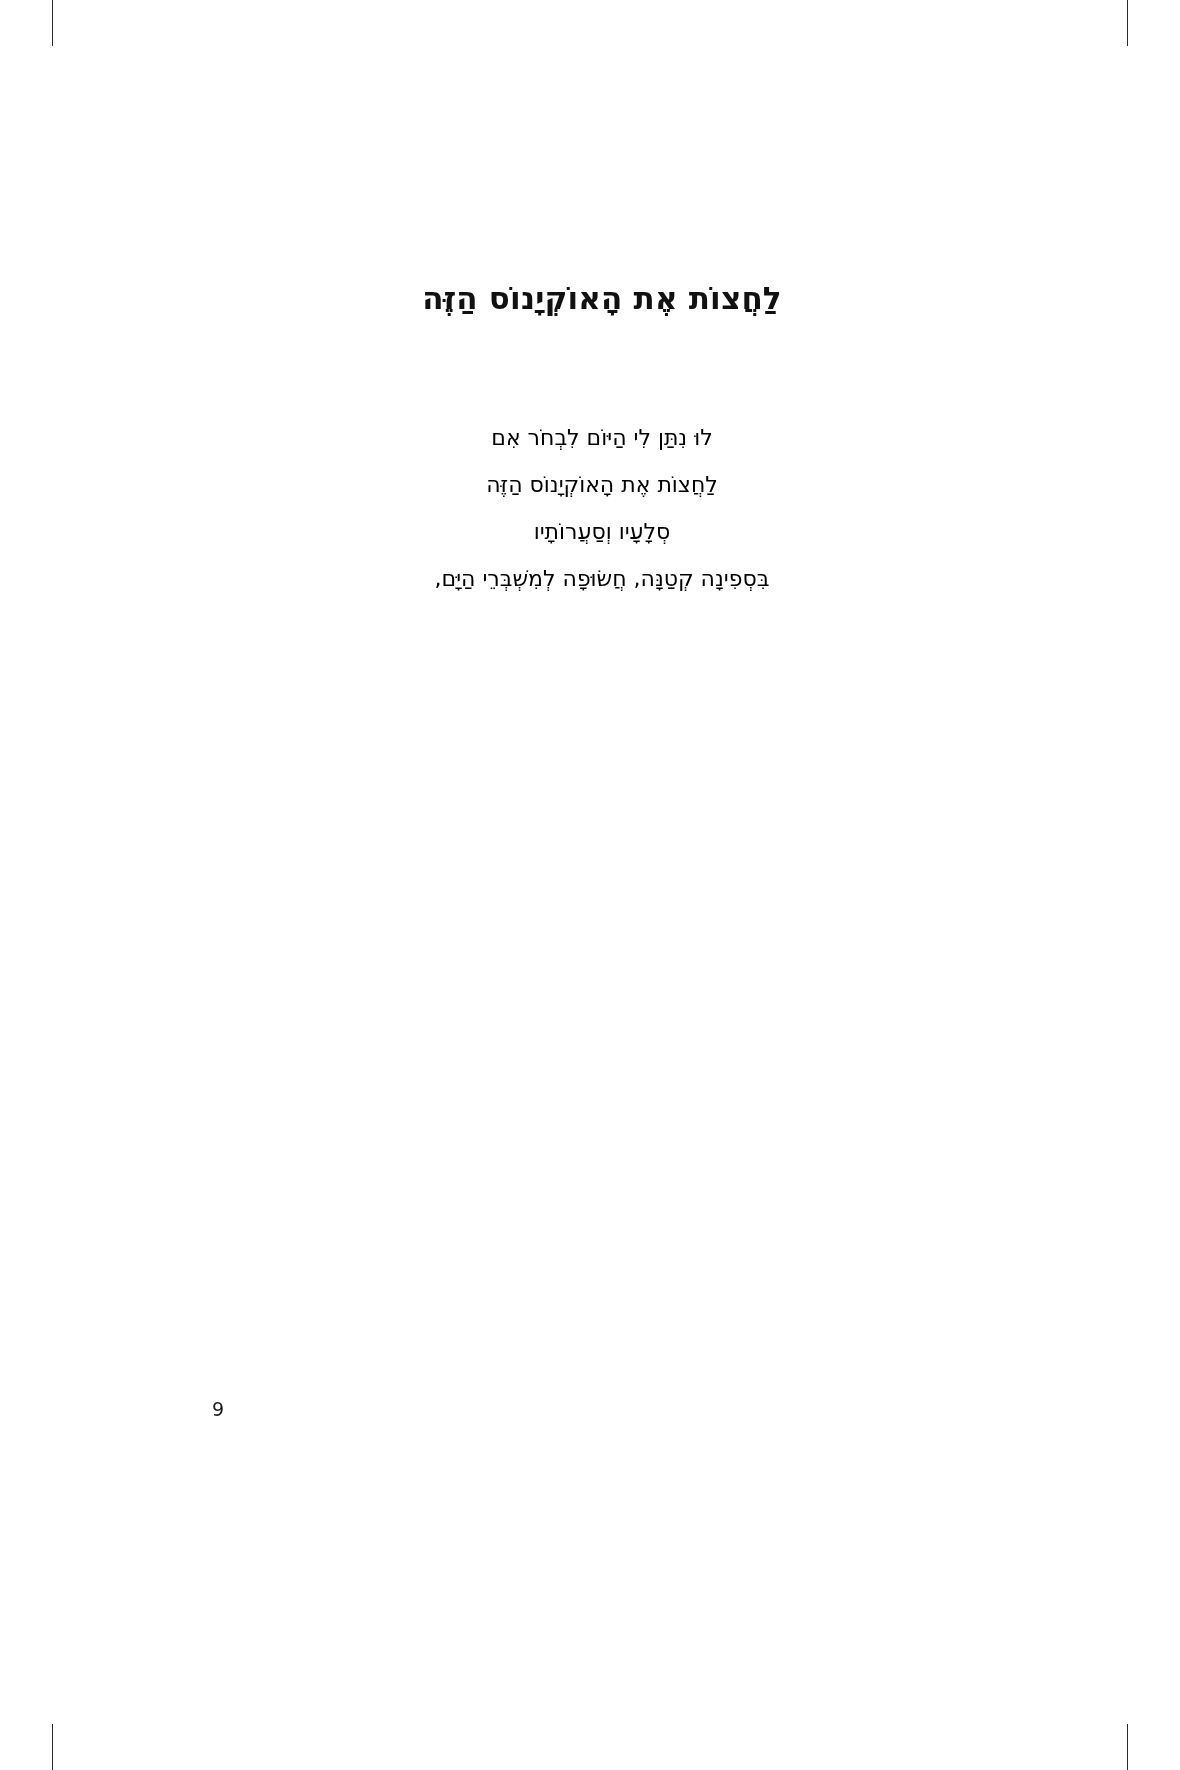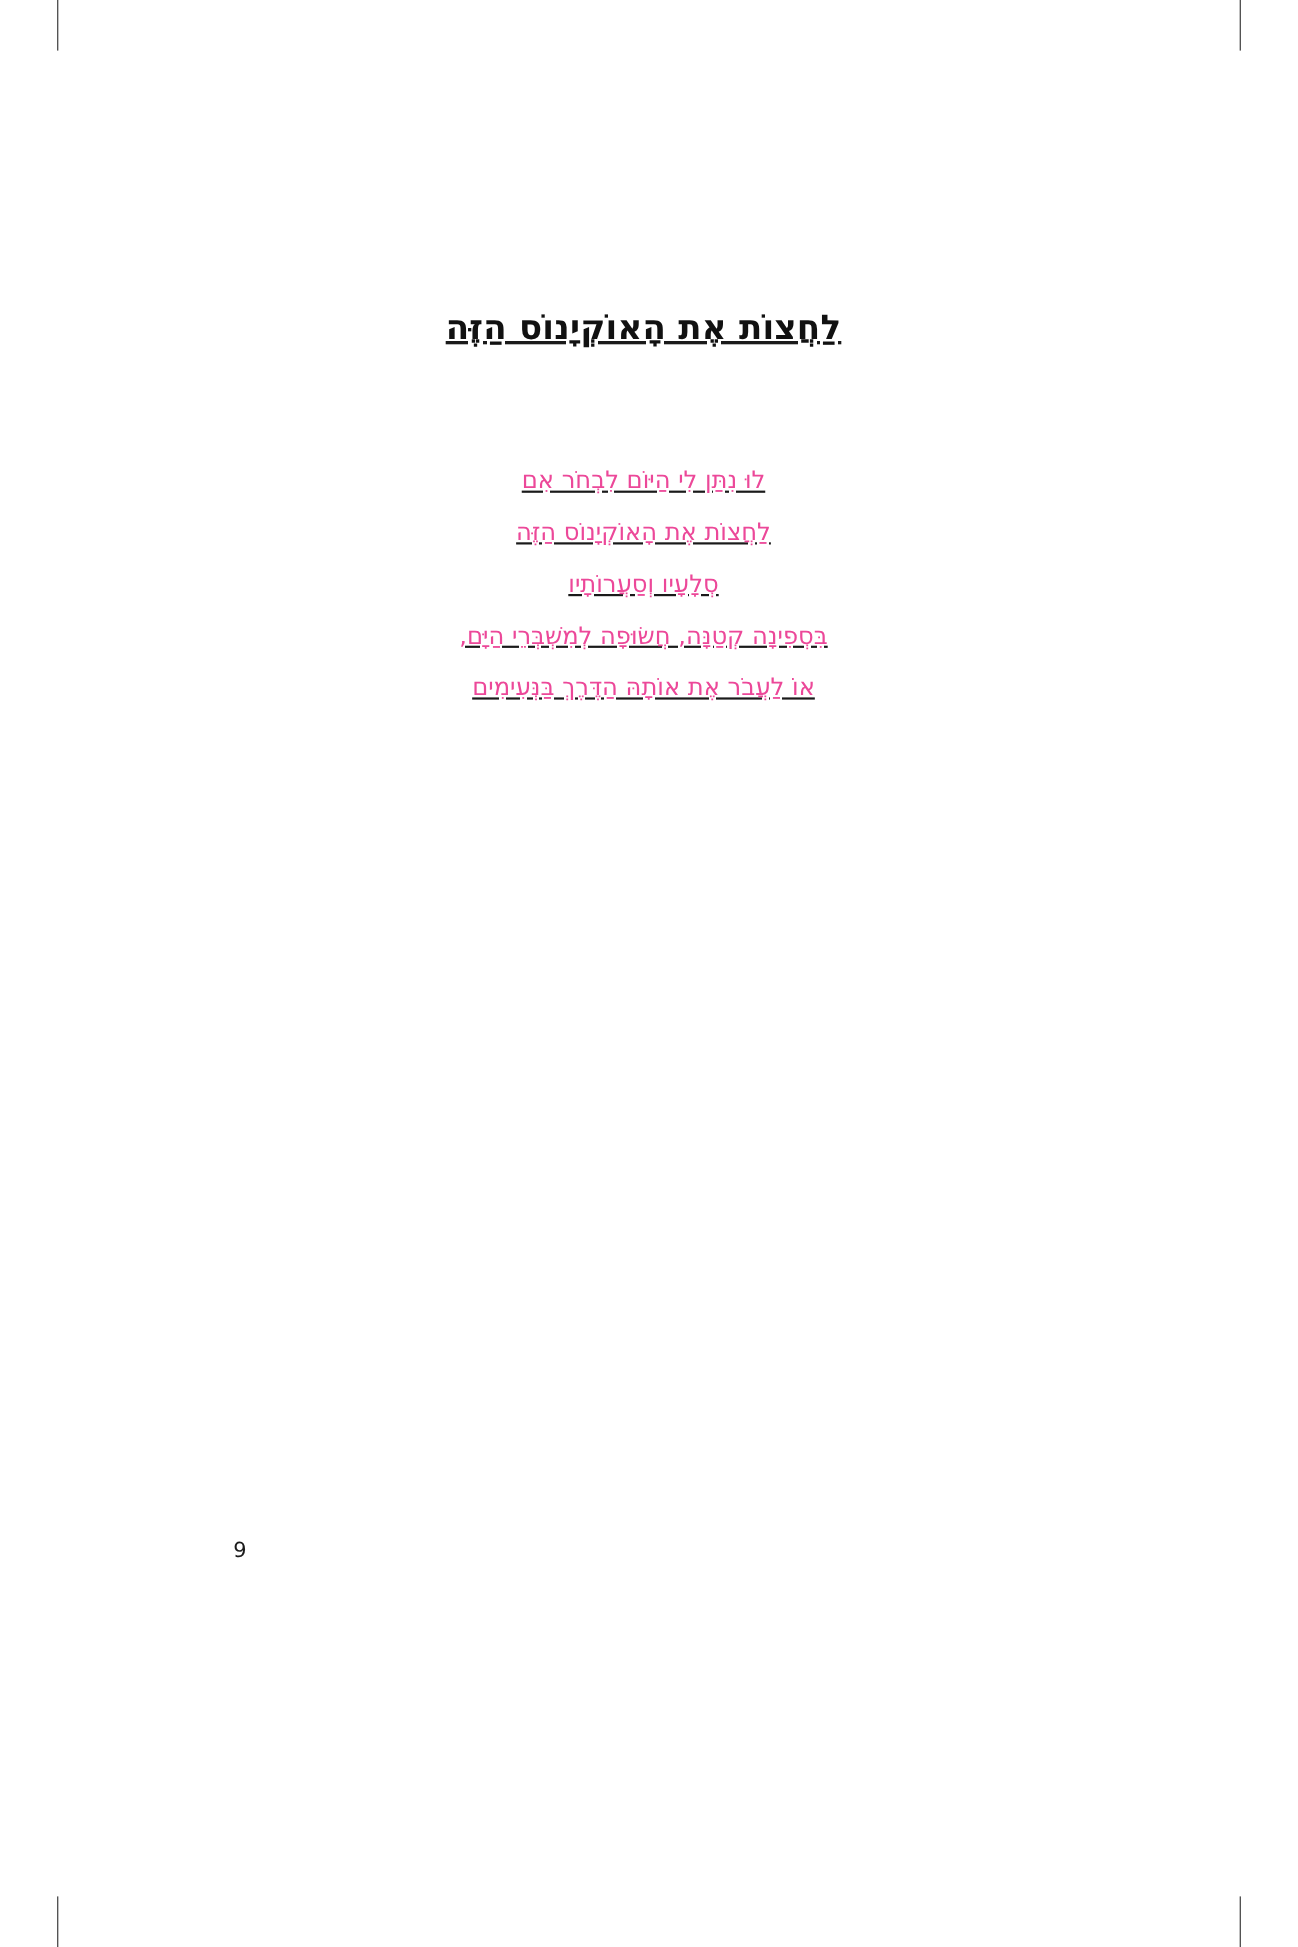--- a/index.html
+++ b/index.html
@@ -30,43 +30,42 @@
 
   
   .page {
     position: absolute;
     inset: 0;
   }
 
   .poem-block {
     position: absolute;
     top: 278px;
-    right: 335px;
+    right: 318px;
     width: 520px;
     text-align: center;
-    text-decoration: underline;
   }
 
   .poem-title {
     font-size: 31px;
     font-weight: 700;
     line-height: 1.35;
     letter-spacing: 0.2px;
     color: #111111;
     margin: 0;
   }
 
   .poem-body {
     margin-top: 94px;
   }
 
   .poem-line {
     font-size: 22px;
     line-height: 47px;
-    color: #ec4899;
+    color: #000000;
     white-space: nowrap;
   }
 
   .page-number {
     position: absolute;
     left: 212px;
     top: 1398px;
     font-size: 19px;
     color: #1b1b1b;
     direction: ltr;
@@ -83,19 +82,18 @@
 <div class="page">
 
   <div class="poem-block">
     <h1 class="poem-title">לַחֲצוֹת אֶת הָאוֹקְיָנוֹס הַזֶּה</h1>
 
     <div class="poem-body">
       <div class="poem-line">לוּ נִתַּן לִי הַיּוֹם לִבְחֹר אִם</div>
       <div class="poem-line">לַחֲצוֹת אֶת הָאוֹקְיָנוֹס הַזֶּה</div>
       <div class="poem-line">סְלָעָיו וְסַעֲרוֹתָיו</div>
       <div class="poem-line">בִּסְפִינָה קְטַנָּה, חֲשׂוּפָה לְמִשְׁבְּרֵי הַיָּם,</div>
-      <div class="poem-line">אוֹ לַעֲבֹר אֶת אוֹתָהּ הַדֶּרֶךְ בַּנְּעִימִים</div>
     </div>
   </div>
 
   <div class="page-number">9</div>
 
 </div>
 
 </body></html>

